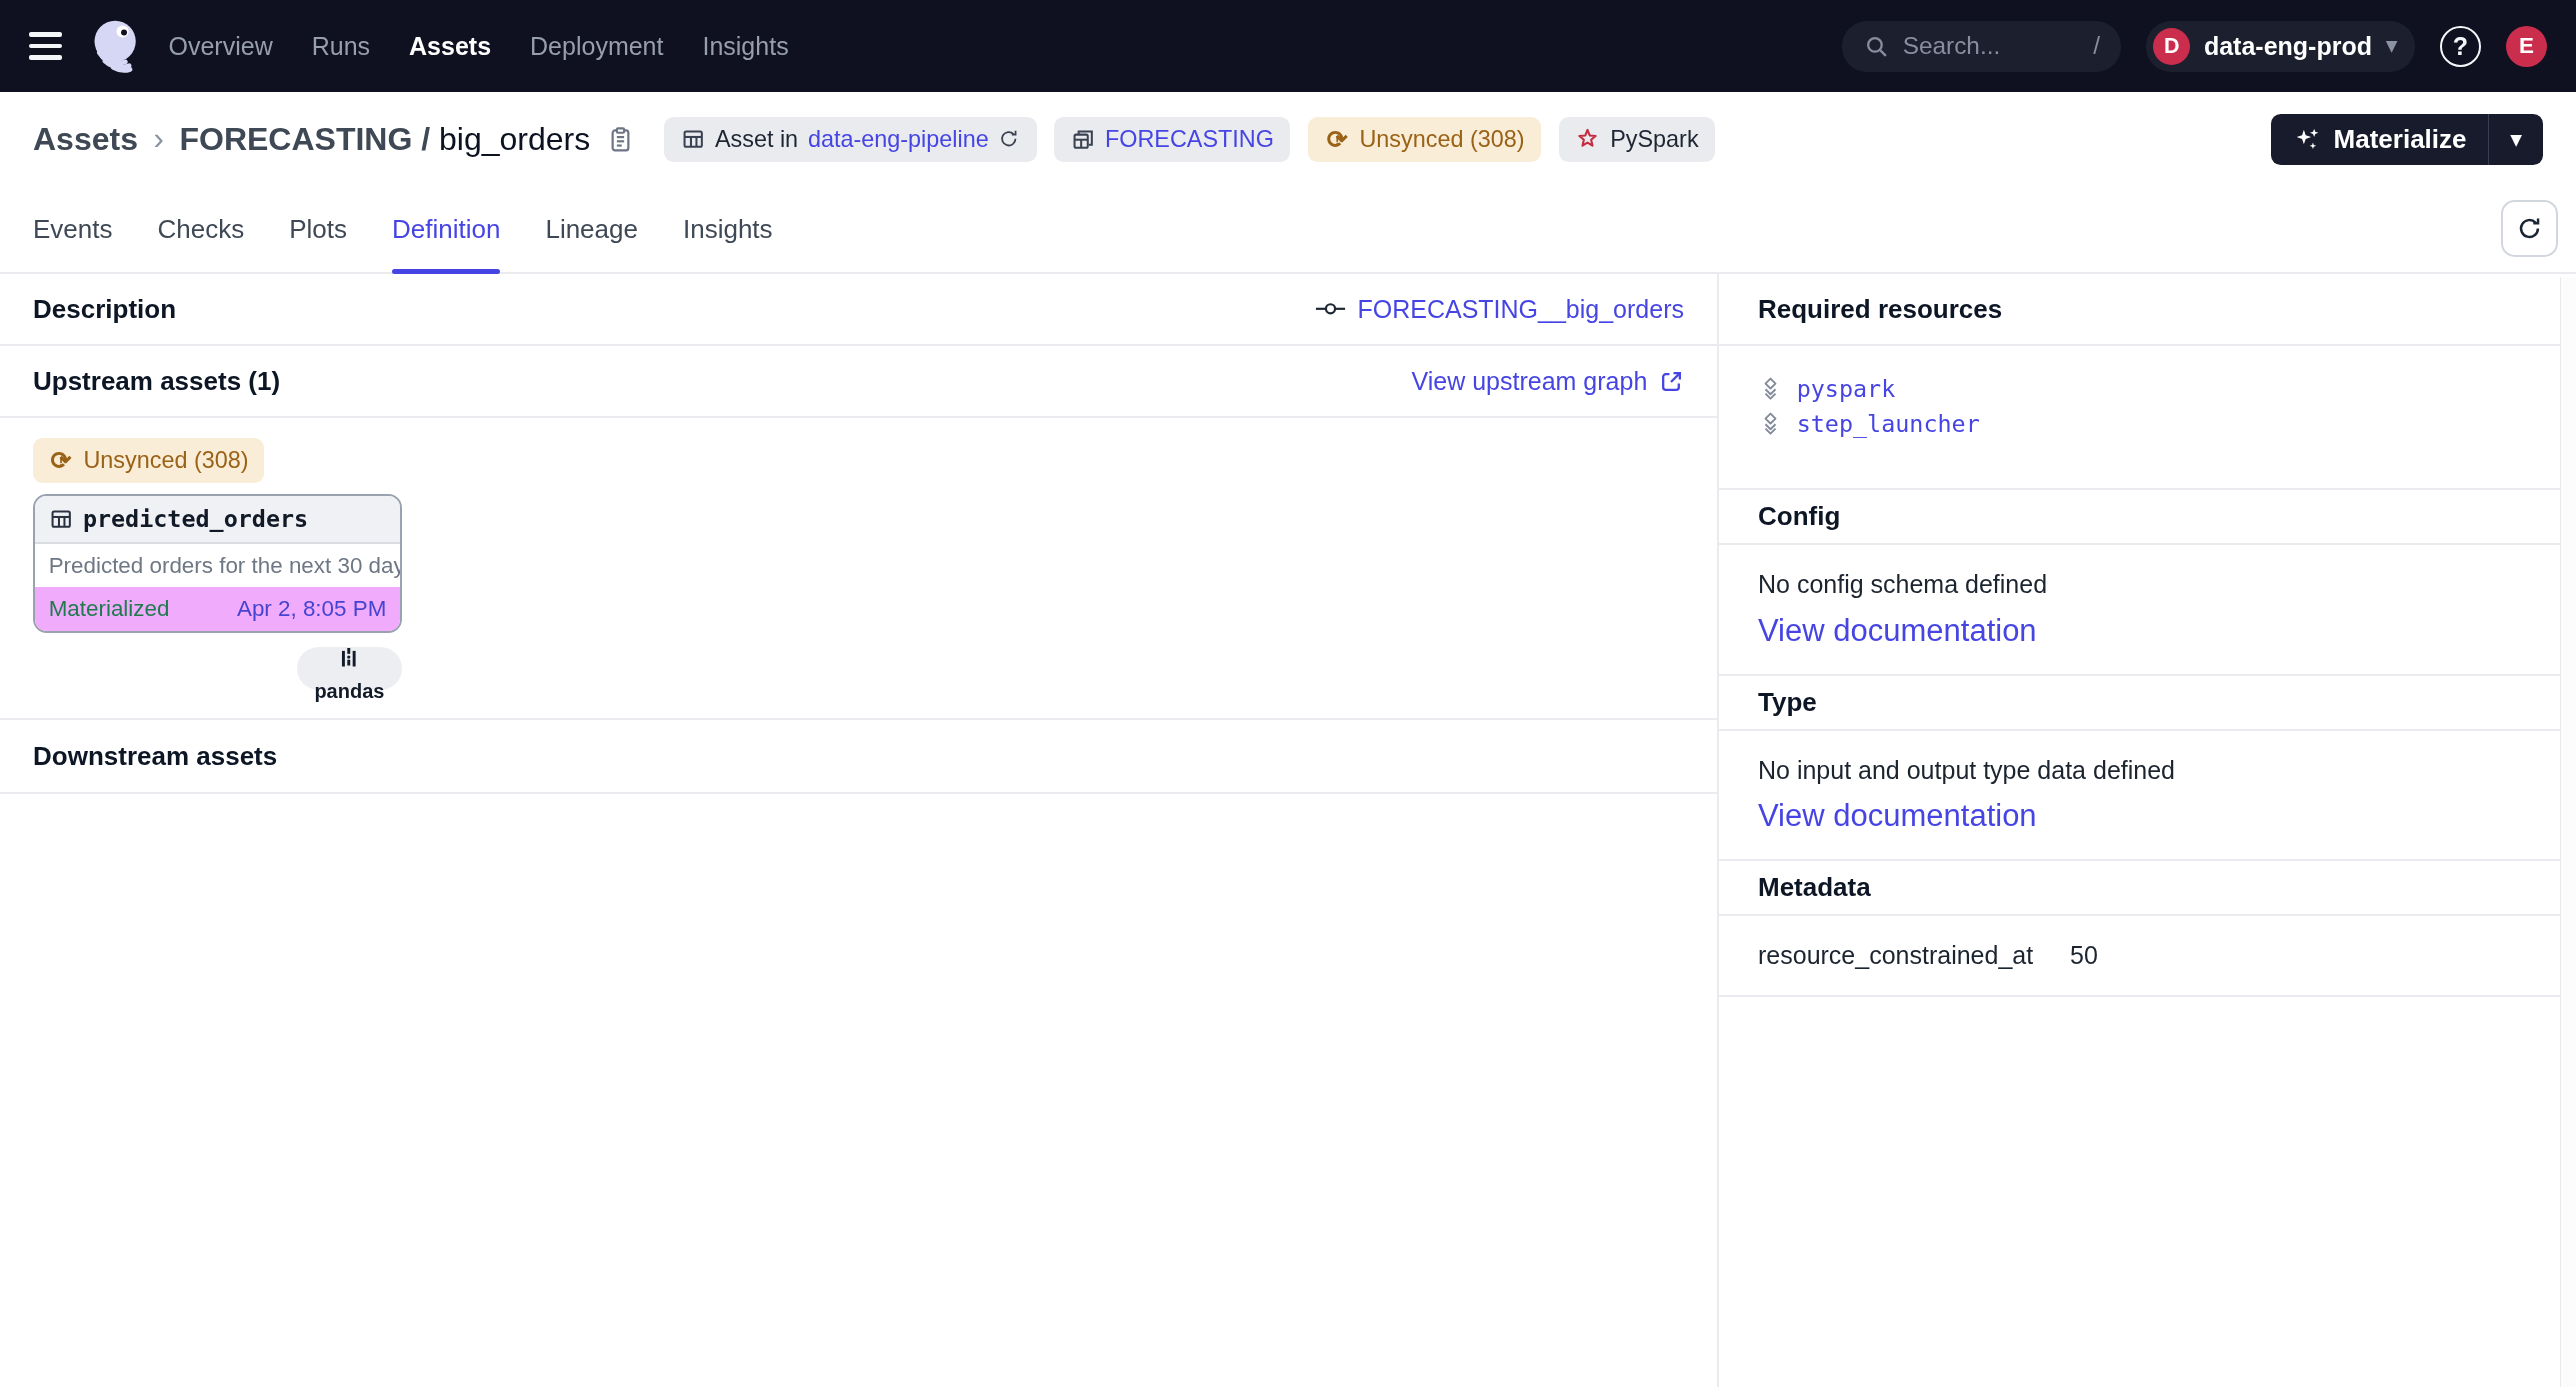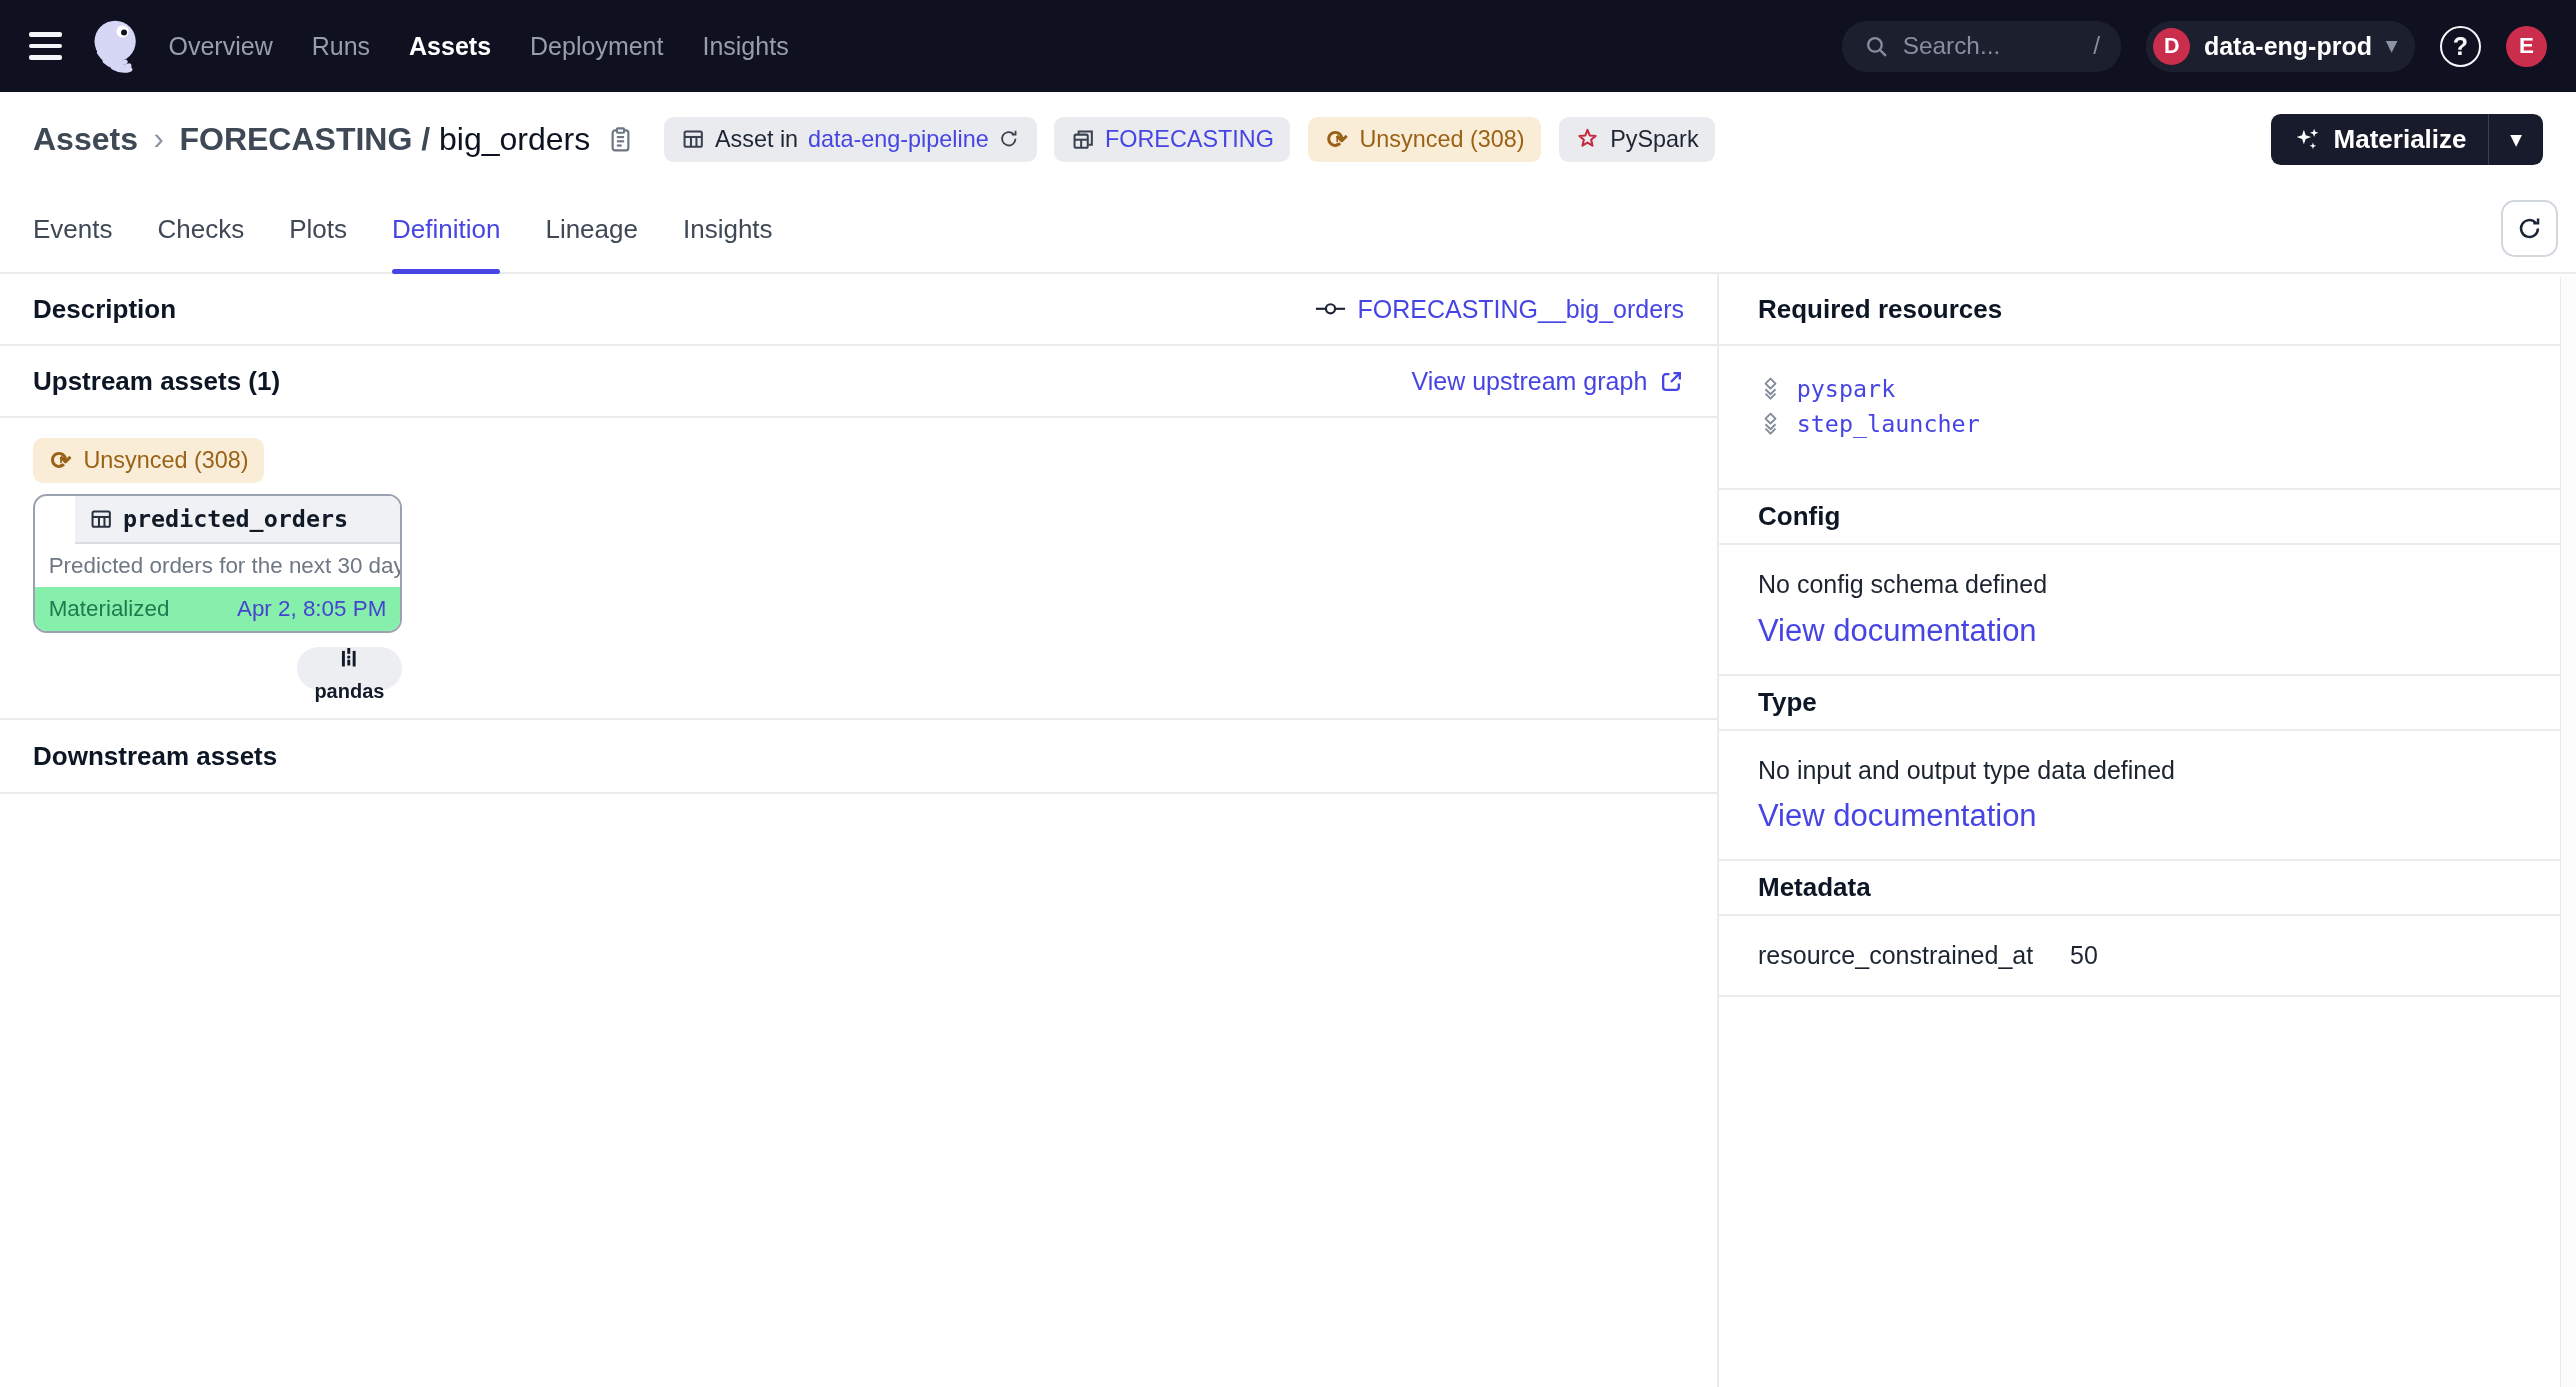--- a/index.html
+++ b/index.html
@@ -111,25 +111,25 @@
   .pill-warn {
     display:inline-flex; align-items:center; gap:9.8px; height:45px; border-radius:9.8px;
     background:#f9edd7; color:#9a6217; font-size:23.4px; padding:0 15.6px;
   }
   .asset-card {
     margin-top:11.7px; width:369px; border:2px solid #9aa2af; border-radius:13.7px;
     overflow:hidden; background:#fff; cursor:pointer;
   }
   .asset-card-head {
     background:#eff1f4; border-bottom:2px solid #d9dde2; padding:8.8px 13.7px;
-    display:flex; align-items:center; gap:9.8px; color:#121a28;margin-left:40px;
+    display:flex; align-items:center; gap:9.8px; color:#121a28;
   }
   .asset-card-head .name { font-family:"DejaVu Sans Mono", monospace; font-size:23.4px; font-weight:700; }
   .asset-card-desc { padding:8.8px 13.7px; font-size:22.4px; color:#6e7784; white-space:nowrap; }
-  .asset-card-foot { background:#86efac; padding:8.8px 13.7px; display:flex; justify-content:space-between; }
+  .asset-card-foot { background:#f0abfc; padding:8.8px 13.7px; display:flex; justify-content:space-between; }
   .asset-card-foot .status { color:#1f7a4d; font-size:22.4px; }
   .asset-card-foot .time { color:#4544d0; font-size:22.4px; cursor:pointer; }
   .card-tag-row { width:369px; display:flex; justify-content:flex-end; margin-top:13.7px; }
   .pill-gray {
     display:inline-flex; align-items:center; gap:9.8px; height:43px; border-radius:21.5px;
     background:#eceef2; color:#131b29; font-size:20px; font-weight:700; padding:0 17.6px;flex-direction:column;
   }
 
   .downstream-head { height:74px; }
 

